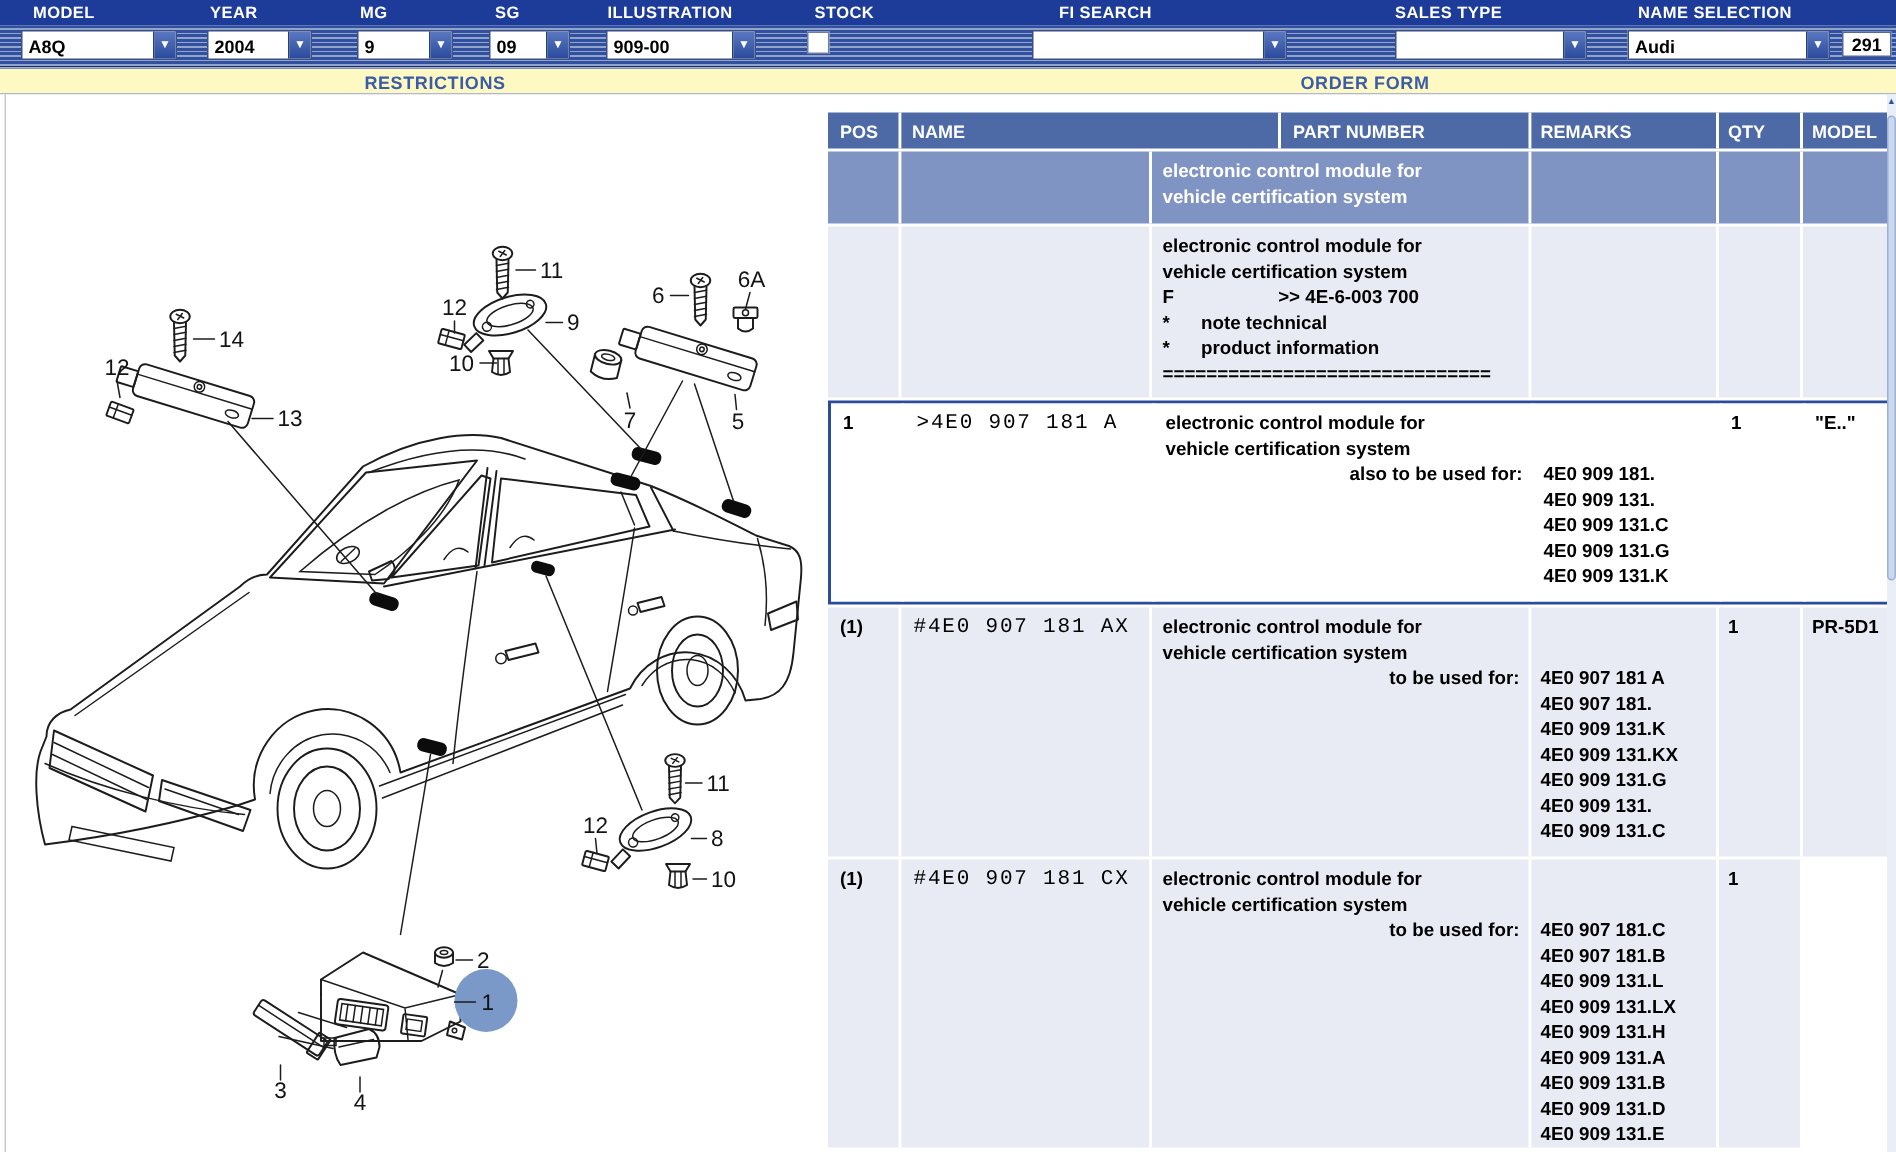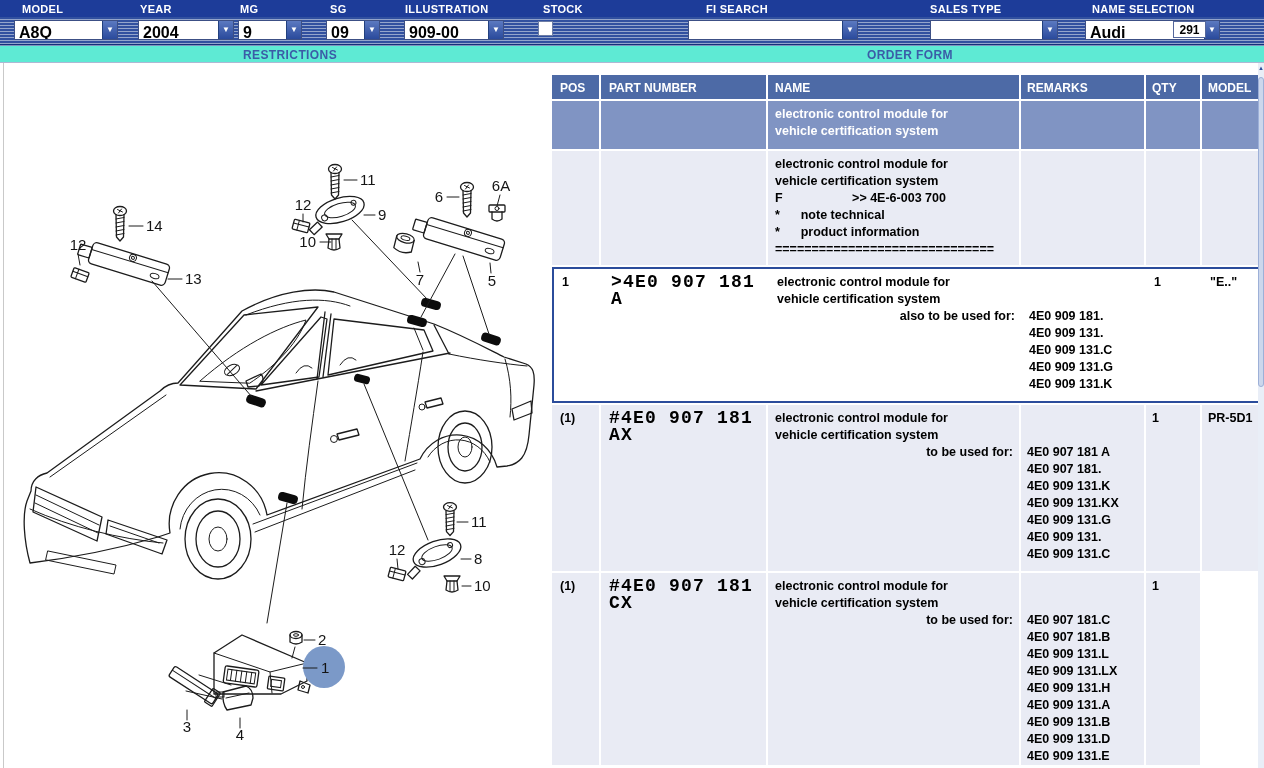--- a/index.html
+++ b/index.html
@@ -7,27 +7,27 @@
               font-family:"Liberation Sans", sans-serif; }
 
   
   .toolbar { position:absolute; left:0; top:0; width:1264px; height:63px; }
   .tb-labels { position:absolute; left:0; top:0; width:100%; height:17px; background:#1d3c99; }
   .tb-fields { position:absolute; left:0; top:17px; width:100%; height:28px;
                background:repeating-linear-gradient(180deg,#31509f 0px,#31509f 2px,#93a4cb 2px,#93a4cb 3px);
                border-bottom:1px solid #16307c; }
   .lbl { position:absolute; top:3px; color:#fff; font-size:11px; font-weight:bold; letter-spacing:.3px; white-space:nowrap; }
   .sel { position:absolute; top:20px; height:20px; background:#fff; border:1px solid #3c4f85; display:flex; }
-  .sel .v { flex:1; font-size:16px; font-weight:bold; color:#000; padding:3px 2px 0 4px; overflow:hidden; white-space:nowrap; }
+  .sel .v { flex:1; font-size:12px; font-weight:bold; color:#000; padding:3px 2px 0 4px; overflow:hidden; white-space:nowrap; }
   .sel .b { width:15px; background:linear-gradient(#5b79c0,#2a4a9c); border-left:1px solid #22407e;
             color:#fff; font-size:8px; text-align:center; line-height:18px; }
   .cb  { position:absolute; top:21px; left:538px; width:15px; height:15px; background:#fff; border:1px solid #6d7da5; }
-  .counter { position:absolute; top:21px; left:1173px; width:33px; height:17px; background:#fff;
+  .counter { position:absolute; top:21px; left:1228px; width:33px; height:17px; background:#fff;
              border:1px solid #54679c; font-size:12px; font-weight:bold; text-align:center; padding-top:1px; }
-  .band { position:absolute; left:0; top:45px; width:100%; height:18px; background:#5eead4;
+  .band { position:absolute; left:0; top:45px; width:100%; height:18px; background:#fef9c3;
           border-top:1px solid #7档not; border-top:1px solid #7e92bd; border-bottom:1px solid #aeb8d4; }
   .band .t { position:absolute; top:2px; font-size:12px; font-weight:bold; color:#3b5ca7; letter-spacing:.4px; }
   .band .t1 { left:0; width:580px; text-align:center; }
   .band .t2 { left:580px; width:660px; text-align:center; }
 
   
   .diagram-pane { position:absolute; left:0; top:63px; width:536px; height:705px; background:#fff; }
   .edge-line { position:absolute; left:3px; top:63px; bottom:0; width:1px; background:#c9c9c9; }
   .table-pane { position:absolute; left:536px; top:63px; width:728px; height:705px; background:#fff; }
 
@@ -40,21 +40,21 @@
   .c-rem {width:125px; padding-left:6px;} .c-qty{width:56px; padding-left:6px;}
   .c-mod {flex:1; border-right:none; padding-left:6px;}
   .r-head { height:24px; } .r-head .cell { background:#4d6aa6; color:#fff; font-size:12px; padding-top:5px; }
   .r-group { height:48px; } .r-group .cell { background:#8094c3; color:#fff; }
   .r-note  { height:114px; } .r-note .cell { background:#e9ebf4; }
   .r-item .cell { background:#e9ebf4; }
   .r-ax { height:166px; } .r-cx { height:192px; }
   .r-sel { height:136px; border:2px solid #2b4c9b; background:#fff; }
   .r-sel .cell { background:#fff; }
   .prewrap { white-space:pre-wrap; }
-  .mono { font-family:"Liberation Mono", monospace; font-size:18px; letter-spacing:1.2px; font-weight:bold; }
+  .mono { font-family:"Liberation Mono", monospace; font-size:14px; letter-spacing:1.2px; font-weight:normal; }
   .usedfor { text-align:right; padding-right:2px; }
   .rem-pad { padding-top:39px; }
   
   .scroll { position:absolute; right:0; top:0; bottom:0; width:6px; background:#e9eef7; }
   .thumb  { position:absolute; left:0; top:14px; width:6px; height:310px; background:#ccd7ec;
             border:1px solid #9db0d8; border-radius:3px; }
   .scroll-arrow { position:absolute; top:1px; left:0; width:6px; font-size:7px; line-height:8px;
                   color:#2f519f; text-align:center; }
 
   
@@ -77,21 +77,21 @@
     <span class="lbl" style="left:706px">FI SEARCH</span>
     <span class="lbl" style="left:930px">SALES TYPE</span>
     <span class="lbl" style="left:1092px">NAME SELECTION</span>
   </div>
   <div class="tb-fields"></div>
 
   <div class="sel" style="left:14px;width:104px">
     <span class="v">A8Q</span>
     <span class="b">▼</span>
     </div>
-  <div class="sel" style="left:138px;width:96px">
+  <div class="sel" style="left:138px;width:70px">
     <span class="v">2004</span>
     <span class="b">▼</span>
     </div>
   <div class="sel" style="left:238px;width:64px">
     <span class="v">9</span>
     <span class="b">▼</span>
     </div>
   <div class="sel" style="left:326px;width:54px">
     <span class="v">09</span>
     <span class="b">▼</span>
@@ -366,22 +366,22 @@
   </g>
 </svg>
 </div>
 <div class="edge-line"></div>
 
 <div class="table-pane">
   <div class="tbl">
 
     <div class="row r-head">
       <div class="cell c-pos">POS</div>
+      <div class="cell c-name">NAME</div>
       <div class="cell c-part">PART NUMBER</div>
-      <div class="cell c-name">NAME</div>
       <div class="cell c-rem">REMARKS</div>
       <div class="cell c-qty">QTY</div>
       <div class="cell c-mod">MODEL</div>
     </div>
 
     <div class="row r-group">
       <div class="cell c-pos"></div>
         <div class="cell c-part"></div>
       <div class="cell c-name prewrap">electronic control module for
 vehicle certification system</div>

